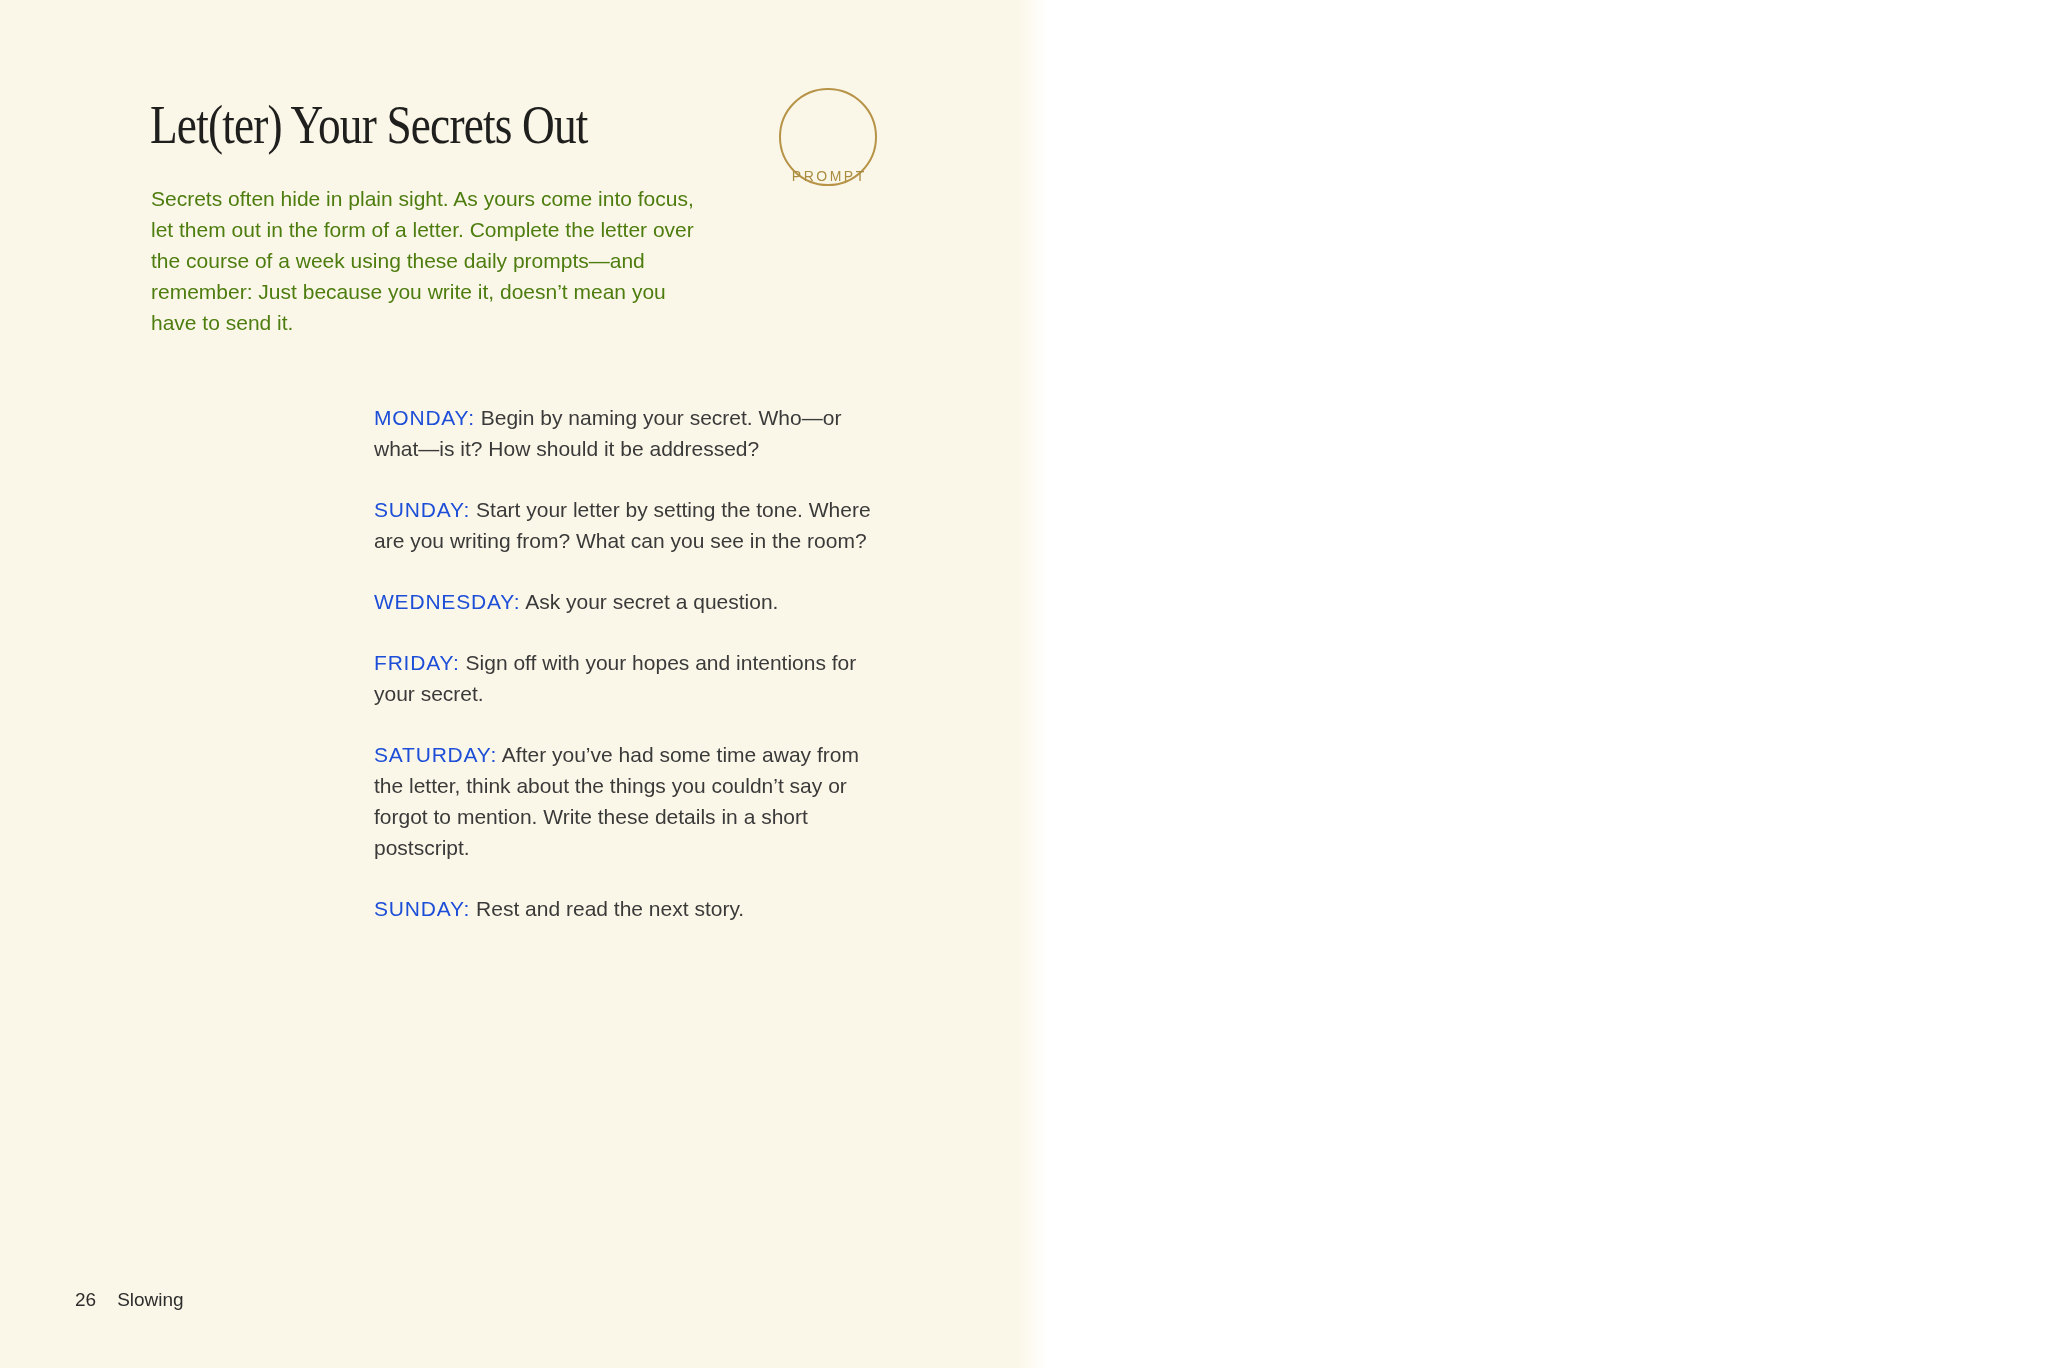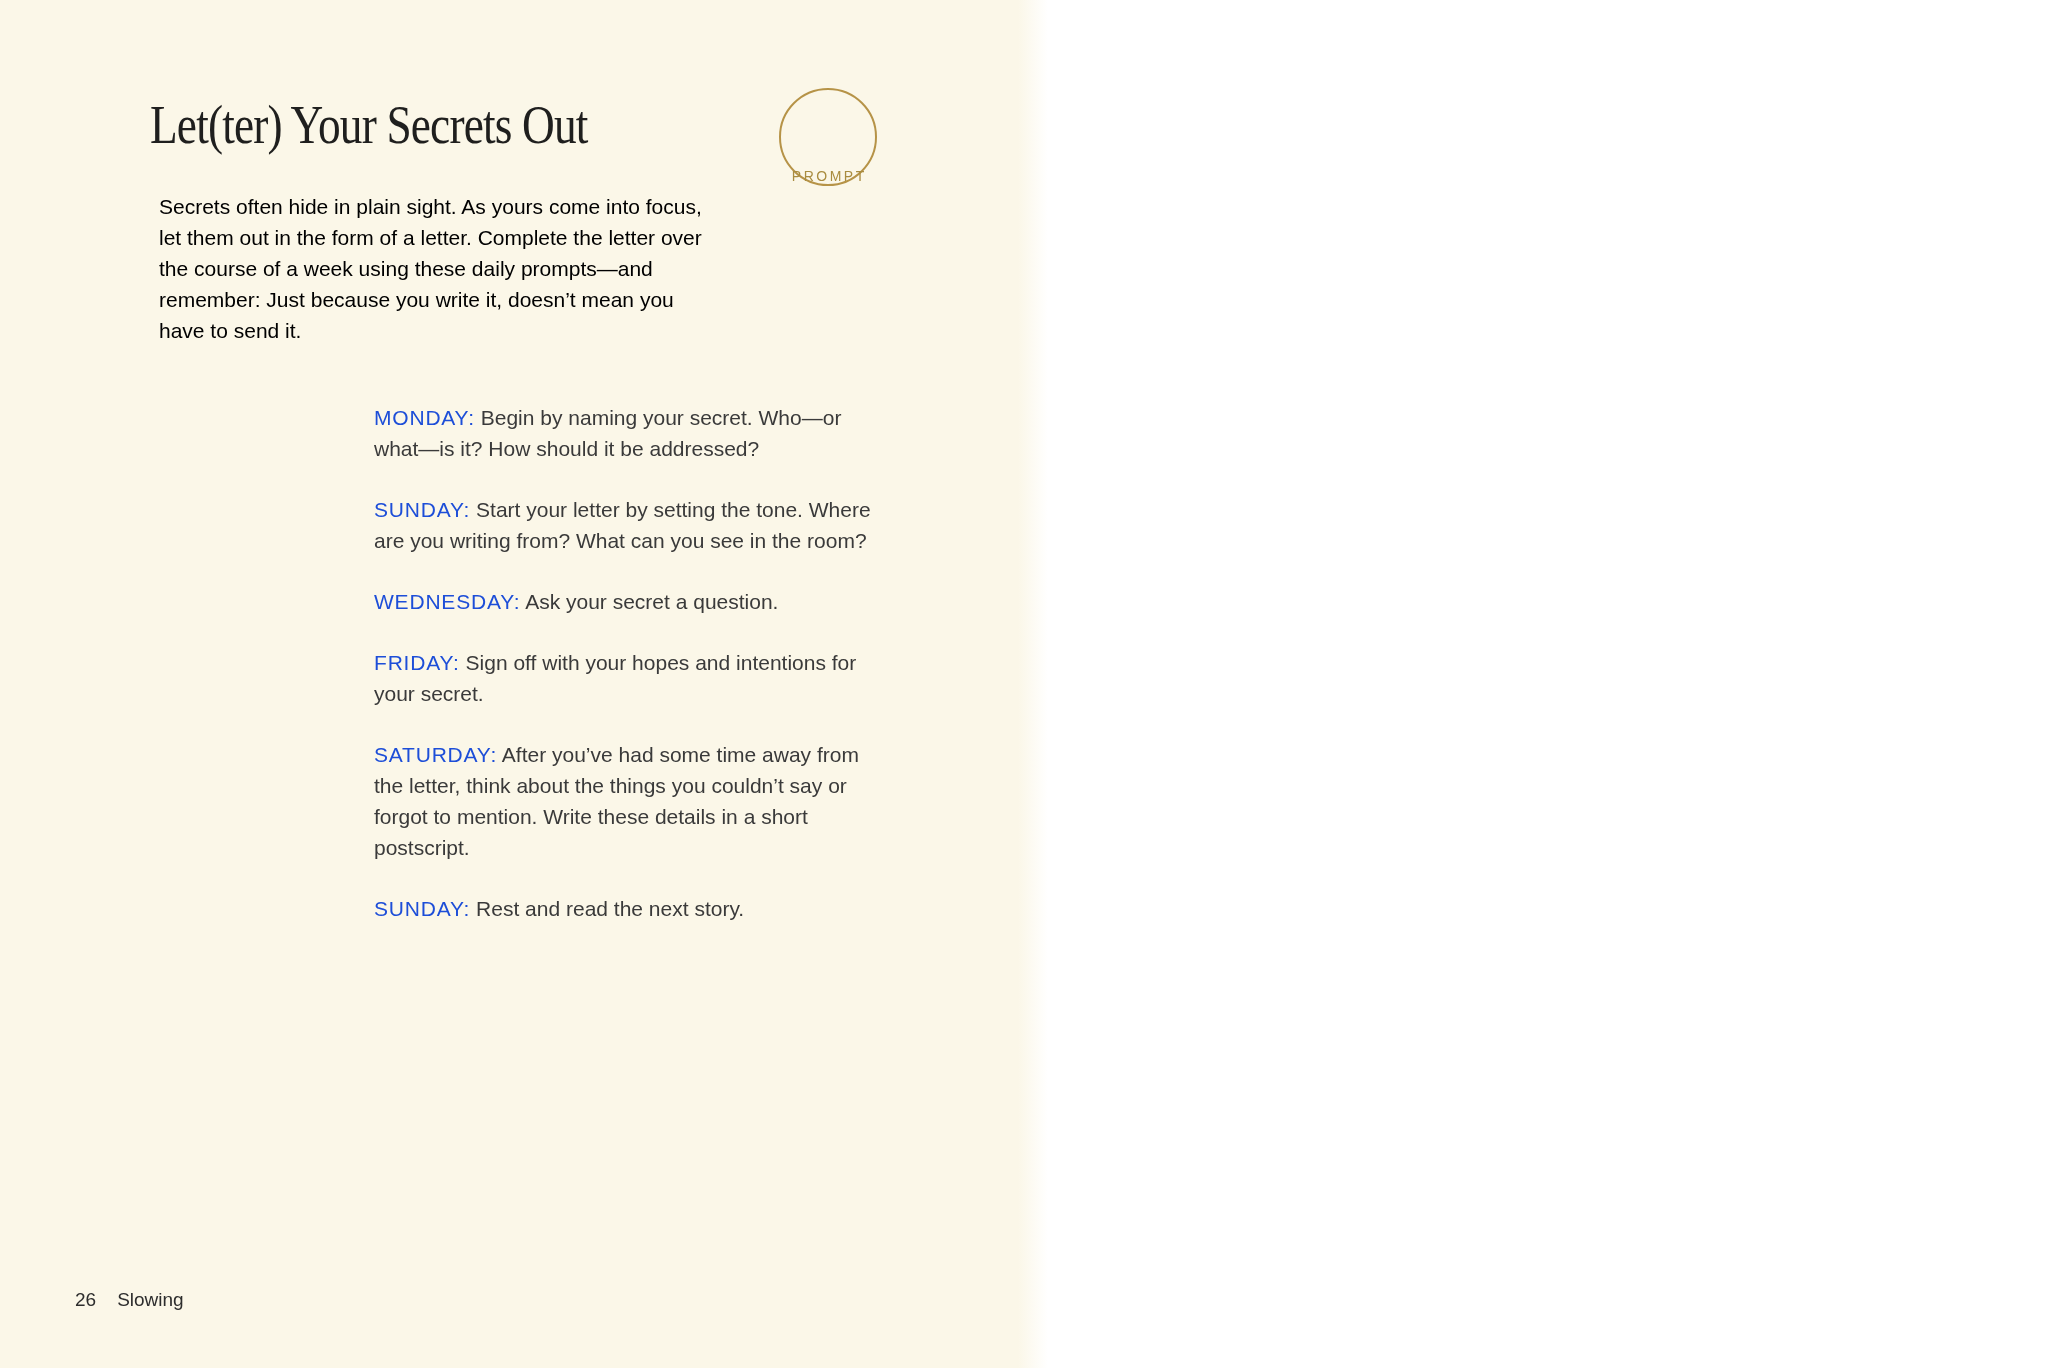--- a/index.html
+++ b/index.html
@@ -35,21 +35,21 @@
     position:absolute; left:779px; top:88px; width:94px; height:94px;
     border:2px solid #b69347; border-radius:50%;
     display:flex; align-items:flex-end; justify-content:center;
   }
   .prompt-badge span {
     font-size:14px; letter-spacing:2.5px; padding-left:2.5px;
     color:#a98c3f;
   }
   .lp-intro {
     position:absolute; left:151px; top:183px; width:548px;
-    font-size:21px; line-height:31px; color:#000000; margin:8px;
+    font-size:21px; line-height:31px; color:#4d7c0f; margin:0;
   }
   .days { position:absolute; left:374px; top:402px; width:514px; }
   .day { margin:0 0 30px 0; font-size:21px; line-height:31px; color:#3a3a3a; }
   .day-label { color:#1d4ed8; letter-spacing:0.8px; }
 
   .lp-footer {
     position:absolute; left:75px; top:1289px;
     font-size:19px; color:#2d2d2d;
   }
   .lp-footer .num { margin-right:21px;text-align:right; }

